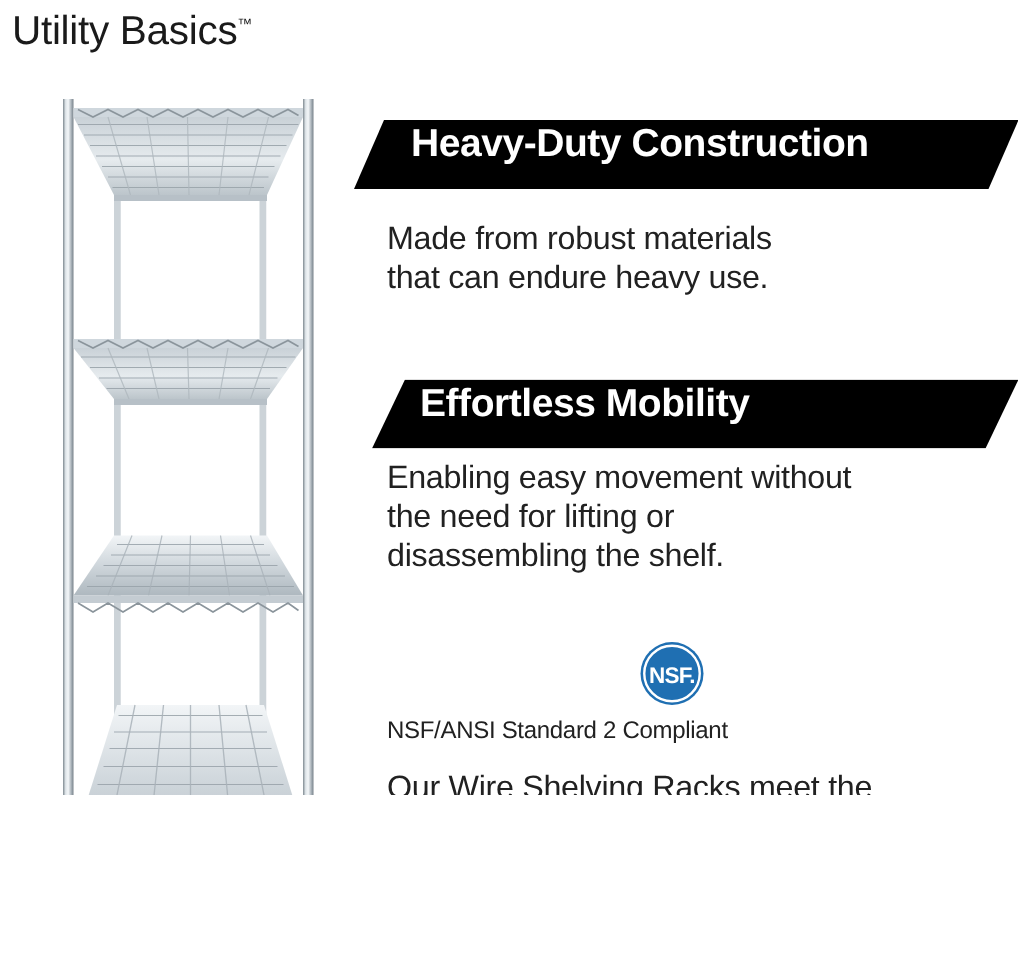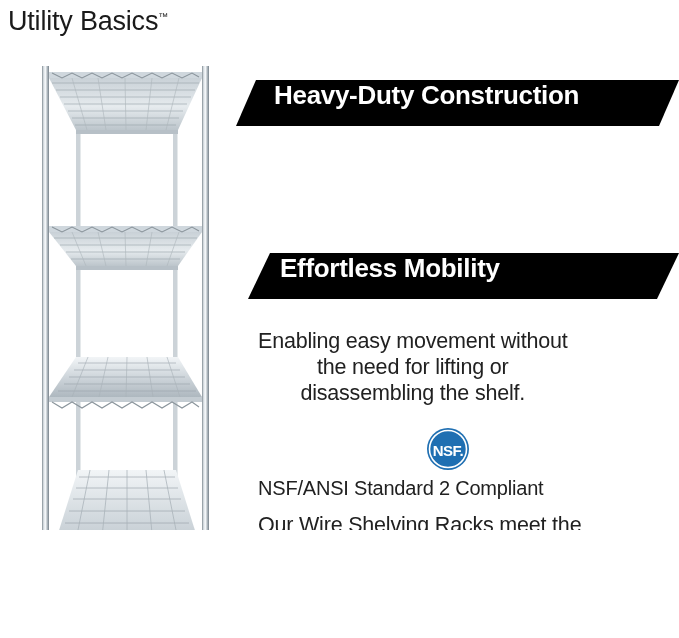--- a/index.html
+++ b/index.html
@@ -86,38 +86,38 @@
   .body-text {
     color: #212121;
     font-size: 21.5px;
     line-height: 26px;
     font-weight: 400;
     letter-spacing: -0.2px;
     white-space: pre-line;
   }
 
   #para-1 { position: absolute; left: 22px; top: 66px; }
-  #para-2 { position: absolute; left: 22px; top: 248px; text-align: center; }
+  #para-2 { position: absolute; left: 22px; top: 225px; }
 
   
   #nsf-badge {
     position: absolute;
     left: 190px;
     top: 347px;
     width: 44px;
     height: 44px;
   }
   #nsf-badge svg { display: block; }
 
   #nsf-heading {
     position: absolute;
     left: 22px;
     top: 395px;
     color: #212121;
-    font-size: 20px;
+    font-size: 16px;
     line-height: 26px;
     letter-spacing: -0.2px;
     white-space: nowrap;
   }
   #para-3 {
     position: absolute;
     left: 22px;
     top: 432px;
   }
 </style>
@@ -266,20 +266,22 @@
         <ellipse cx="190" cy="573" rx="5" ry="5" fill="#4d4d4d"></ellipse>
       </g>
     </svg>
   </div>
 
   <div id="content">
 
     <div class="banner banner-1">
       <span class="banner-title">Heavy-Duty Construction</span>
     </div>
+    <div id="para-1" class="body-text">Made from robust materials
+that can endure heavy use.</div>
 
     <div class="banner banner-2" style="position:absolute; left:0; top:173px;">
       <span class="banner-title">Effortless Mobility</span>
     </div>
     <div id="para-2" class="body-text">Enabling easy movement without
 the need for lifting or
 disassembling the shelf.</div>
 
     <div id="nsf-badge">
       <svg width="44" height="44" viewBox="0 0 44 44" xmlns="http://www.w3.org/2000/svg">

